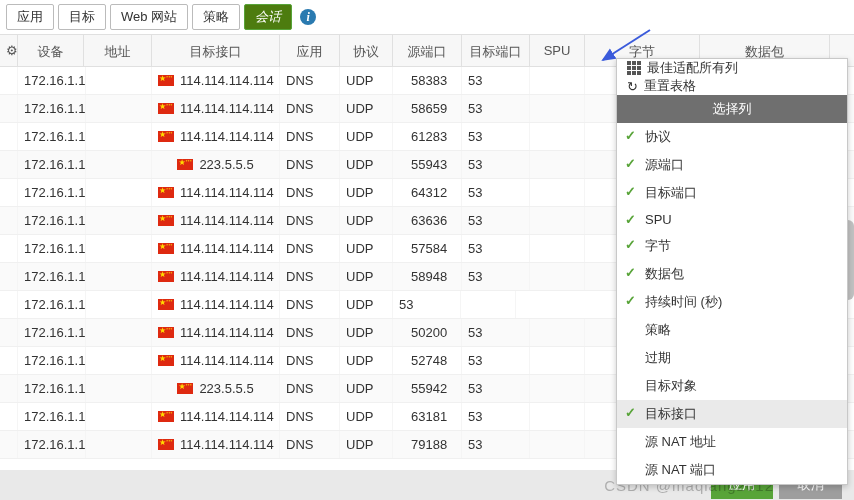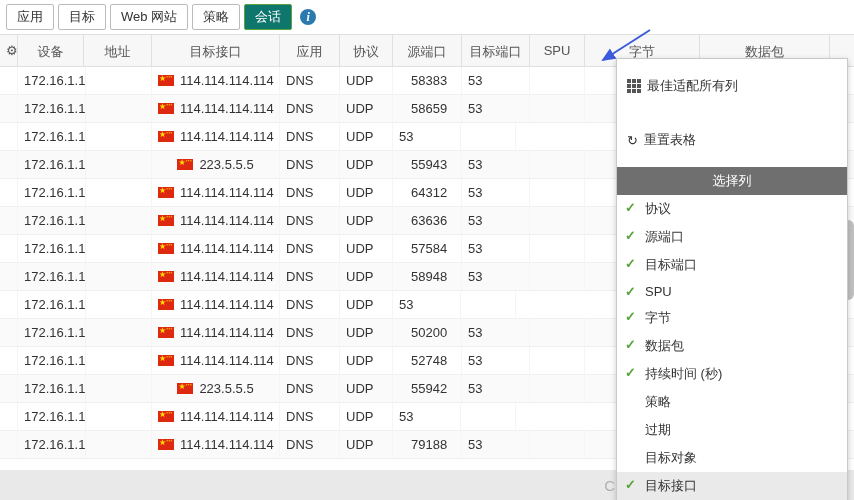--- a/index.html
+++ b/index.html
@@ -1,19 +1,19 @@
 <!DOCTYPE html>
 <html><head>
 <meta charset="utf-8">
 <style>
   * { box-sizing: border-box; margin: 0; padding: 0; font-family: Arial, "Microsoft YaHei", sans-serif; }
   body { font-size: 13px; color: #333; background: #fff; position: relative; width: 854px; height: 500px; overflow: hidden; }
   .topbar { display: flex; align-items: center; gap: 4px; padding: 4px 6px; border-bottom: 1px solid #e0e0e0; }
   .topbar .tab { padding: 3px 10px; border: 1px solid #bbb; background: #fff; border-radius: 2px; cursor: pointer; }
-  .topbar .tab.active { background: #0f766e; color: #fff; border-color: #58a439; }
+  .topbar .tab.active { background: #4d7c0f; color: #fff; border-color: #58a439; font-style: italic; }
   .info-icon { width: 16px; height: 16px; border-radius: 50%; background: #2a7ab0; color: #fff; display: inline-flex; align-items: center; justify-content: center; font-weight: bold; font-style: italic; font-family: Georgia, serif; font-size: 12px; margin-left: 4px; }
   .grid-header { display: flex; background: #f7f7f7; border-bottom: 1px solid #e0e0e0; height: 32px; }
   .grid-header .col { padding: 8px 6px; border-right: 1px solid #e0e0e0; color: #555; text-align: center; white-space: nowrap; overflow: hidden; }
   .grid-body { overflow: hidden; }
   .row { display: flex; height: 28px; border-bottom: 1px solid #f0f0f0; }
   .row:nth-child(even) { background: #fafafa; }
   .cell { padding: 6px; border-right: 1px solid #f5f5f5; white-space: nowrap; overflow: hidden; }
   .c-gear   { width: 18px; }
   .c-src    { width: 68px; }
   .c-dev    { width: 66px; }
@@ -24,21 +24,21 @@
   .c-dport  { width: 68px; }
   .c-spu    { width: 55px; }
   .c-bytes  { width: 115px; text-align:center;}
   .c-pkts   { width: 130px; text-align:center;}
   .gear { color: #555; }
   .flag { display:inline-block; width:16px; height:11px; background: linear-gradient(#de2910,#de2910); position: relative; margin-right: 6px; vertical-align: -1px; }
   .flag::after { content:"★"; color:#ffde00; font-size:8px; position:absolute; left:1px; top:-1px; }
   .flag::before { content:"٭٭٭"; color:#ffde00; font-size:4px; position:absolute; left:8px; top:0; letter-spacing:-1px; line-height:4px; }
   .bar { display:inline-block; height:14px; background:#4caf50; vertical-align:middle; position:absolute; right:10px; }
   .column-menu { position:absolute; top:58px; right:6px; width:232px; background:#fff; border:1px solid #c8c8c8; box-shadow:0 2px 6px rgba(0,0,0,.2); z-index:10; }
-  .cm-action { padding:18px 10px; cursor:pointer; display:flex; align-items:center; gap:6px; }
+  .cm-action { padding:0 10px; cursor:pointer; display:flex; align-items:center; gap:6px; }
   .cm-sep { background:#6f6f6f; color:#fff; text-align:center; padding:5px 0; font-size:13px; }
   .cm-item { padding:5px 10px 5px 28px; position:relative; cursor:pointer; }
   .cm-item.sel { background:#eaeaea; }
   .cm-check { position:absolute; left:8px; top:5px; color:#58a439; font-weight:bold; }
   .grid-icon { display:inline-grid; grid-template-columns:repeat(3,4px); grid-template-rows:repeat(3,4px); gap:1px; }
   .grid-icon span { background:#555; }
   .scroll-thumb { position:absolute; right:0; top:220px; width:12px; height:80px; background:#c1c1c1; border-radius:6px; }
   .footer-bar { position:absolute; bottom:0; left:0; right:0; height:30px; background:#e9e9e9; display:flex; justify-content:flex-end; align-items:center; gap:6px; padding-right:12px; }
   .footer-btn { padding:5px 18px; border:none; color:#fff; background:#58a439; cursor:pointer; }
   .footer-btn.cancel { background:#9e9e9e; }
@@ -103,20 +103,21 @@
         <span class="bar" style="width:24px"></span>
       </div>
     </div>
     <div class="row">
       <div class="cell c-gear"></div>
       <div class="cell c-src">172.16.1.18</div>
       <div class="cell c-dev"></div>
       <div class="cell c-dst"><span class="flag"></span>114.114.114.114</div>
       <div class="cell c-app">DNS</div>
       <div class="cell c-proto">UDP</div>
+      <div class="cell c-sport">61283</div>
       <div class="cell c-dport">53</div>
       <div class="cell c-spu"></div>
       <div class="cell c-bytes"></div>
       <div class="cell c-pkts" style="position:relative">
         <span class="bar" style="width:24px"></span>
       </div>
     </div>
     <div class="row">
       <div class="cell c-gear"></div>
       <div class="cell c-src">172.16.1.18</div>
@@ -251,20 +252,21 @@
         <span class="bar" style="width:24px"></span>
       </div>
     </div>
     <div class="row">
       <div class="cell c-gear"></div>
       <div class="cell c-src">172.16.1.18</div>
       <div class="cell c-dev"></div>
       <div class="cell c-dst"><span class="flag"></span>114.114.114.114</div>
       <div class="cell c-app">DNS</div>
       <div class="cell c-proto">UDP</div>
+      <div class="cell c-sport">63181</div>
       <div class="cell c-dport">53</div>
       <div class="cell c-spu"></div>
       <div class="cell c-bytes"></div>
       <div class="cell c-pkts" style="position:relative">
         <span class="bar" style="width:24px"></span>
       </div>
     </div>
     <div class="row">
       <div class="cell c-gear"></div>
       <div class="cell c-src">172.16.1.18</div>

